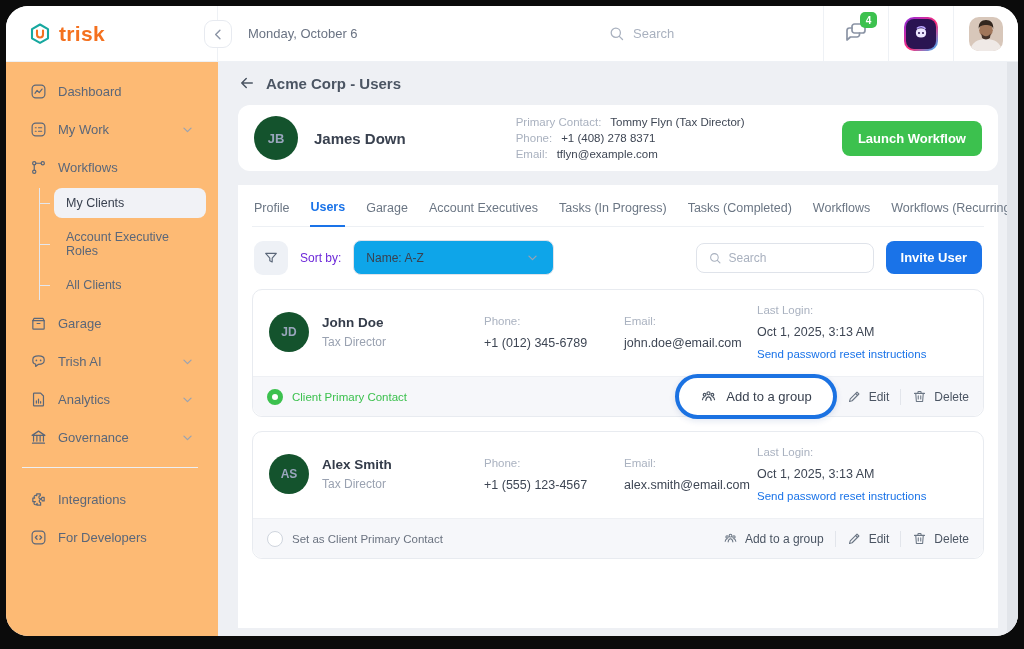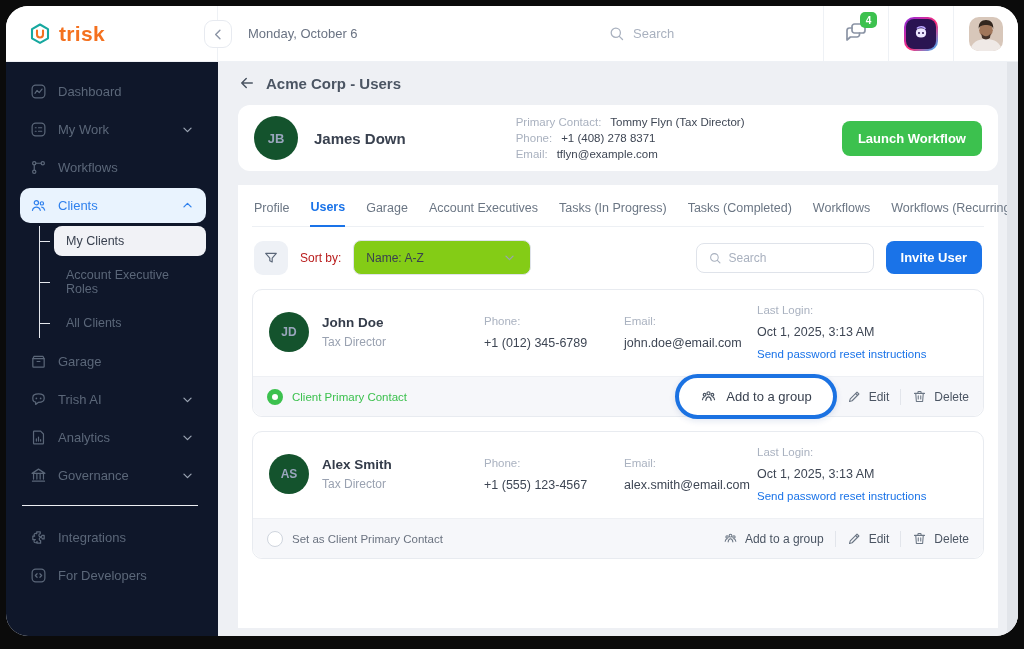--- a/index.html
+++ b/index.html
@@ -22,21 +22,21 @@
   .chat-btn { position:relative; color:#8b94a5; background:none; border:0; cursor:pointer; }
   .chat-badge { position:absolute; top:-8px; right:-9px; min-width:17px; height:16px; background:#3cc14e; color:#fff; border-radius:5px; font-size:10px; font-weight:700; display:flex; align-items:center; justify-content:center; padding:0 3px; }
   .trish-app { width:34px; height:34px; border-radius:10px; background:linear-gradient(135deg,#8a2be2 0%,#ff2d78 55%,#2db8ff 100%); padding:2px; cursor:pointer; border:0; }
   .trish-inner { width:100%; height:100%; border-radius:8px; background:#2a1452; display:flex; align-items:center; justify-content:center; }
   .user-photo { width:34px; height:34px; border-radius:10px; overflow:hidden; border:0; padding:0; cursor:pointer; background:none; }
 
   
   .body-row { flex:1; display:flex; min-height:0; }
 
   
-  .sidebar { width:212px; flex:0 0 212px; background:#0f172a; padding:12px 12px 0 14px; overflow:hidden; }
+  .sidebar { width:212px; flex:0 0 212px; background:#fdba74; padding:12px 12px 0 14px; overflow:hidden; }
   .side-item { display:flex; align-items:center; gap:11px; padding:9px 10px; border-radius:10px; color:#5b6779; font-size:13px; cursor:pointer; margin-bottom:3px; }
   .side-item .lbl { flex:1; }
   .side-item .chev { color:#9aa3b2; }
   .side-item.active { background:#e9f3fe; color:#2f80ed; }
   .side-item.active .chev { color:#2f80ed; }
   .ic { width:17px; height:17px; flex:0 0 17px; }
   .subtree { margin:2px 0 6px 19px; border-left:1px solid #e4e7ed; padding-left:0; }
   .sub-item { position:relative; margin-left:14px; padding:8px 12px; font-size:12.5px; color:#5b6779; border-radius:8px; cursor:pointer; margin-bottom:4px; }
   .sub-item::before { content:""; position:absolute; left:-14px; top:50%; width:10px; height:1px; background:#e4e7ed; }
   .sub-item.selected { background:#f1f2f6; color:#39414f; }
@@ -60,22 +60,22 @@
   .info-value { color:#3e4654; }
   .btn-green { margin-left:auto; background:#3cc14e; color:#fff; border:0; border-radius:8px; padding:10px 16px; font-size:13px; font-weight:700; cursor:pointer; font-family:inherit; }
 
   .content-card { background:#fff; border-radius:0; padding:0 14px 14px; flex:1; display:flex; flex-direction:column; min-height:0; }
   .tabs { display:flex; align-items:center; gap:21px; border-bottom:1px solid #edf0f4; padding:2px 2px 0; flex:0 0 auto; }
   .tab { font-size:12.5px; color:#6b7684; padding:13px 0 11px; background:none; border:0; cursor:pointer; white-space:nowrap; font-family:inherit; }
   .tab.active { color:#1a73e8; font-weight:700; border-bottom:2.5px solid #1a73e8; margin-bottom:-1px; }
 
   .toolbar { display:flex; align-items:center; margin:13px 2px 14px; gap:12px; flex:0 0 auto; }
   .filter-btn { width:34px; height:34px; border-radius:9px; background:#eef1f6; border:0; color:#5b6779; display:flex; align-items:center; justify-content:center; cursor:pointer; }
-  .sort-label { font-size:12px; color:#b91c1c; }
-  .sort-select { width:178px; border:1px solid #dfe3ea; border-radius:8px; padding:8px 12px; display:flex; align-items:center; justify-content:space-between; font-size:12px; color:#39414f; cursor:pointer; background:#84cc16; }
+  .sort-label { font-size:12px; color:#6d28d9; }
+  .sort-select { width:201px; border:1px solid #dfe3ea; border-radius:8px; padding:8px 12px; display:flex; align-items:center; justify-content:space-between; font-size:12px; color:#39414f; cursor:pointer; background:#0ea5e9; }
   .sort-select .chev { color:#9aa3b2; }
   .tb2-search { margin-left:auto; width:178px; border:1px solid #dfe3ea; border-radius:8px; padding:7px 11px; display:flex; align-items:center; gap:7px; color:#a9b1bf; background:#fff; }
   .tb2-search input { border:0; outline:0; font-size:12px; flex:1; width:100%; color:#4b5563; font-family:inherit; background:transparent; }
   .tb2-search input::placeholder { color:#a9b1bf; }
   .btn-blue { background:#1a73e8; color:#fff; border:0; border-radius:8px; padding:9px 15px; font-size:13px; font-weight:700; cursor:pointer; font-family:inherit; }
 
   .user-card { border:1px solid #e8ebf0; border-radius:10px; margin-bottom:14px; flex:0 0 auto; }
   .user-main { display:grid; grid-template-columns:215px 140px 133px 1fr; align-items:center; padding:14px 16px 16px; }
   .identity { display:flex; align-items:center; gap:13px; }
   .id-name { font-size:13.5px; font-weight:700; color:#343c4a; margin-bottom:5px; }
@@ -185,32 +185,20 @@
       </div>
       <div class="side-item">
         <svg class="ic" viewBox="0 0 24 24" fill="none" stroke="currentColor" stroke-width="1.7" stroke-linecap="round" stroke-linejoin="round">
             <circle cx="6" cy="18" r="2.3"></circle>
             <circle cx="6" cy="6" r="2.3"></circle>
             <circle cx="18" cy="6" r="2.3"></circle>
             <path d="M8.3 6h7.4M6 8.3v7.4"></path>
           </svg>
         <span class="lbl">Workflows</span>
       </div>
-      <div class="side-item active">
-        <svg class="ic" viewBox="0 0 24 24" fill="none" stroke="currentColor" stroke-width="1.7" stroke-linecap="round" stroke-linejoin="round">
-            <circle cx="9" cy="8" r="3"></circle>
-            <path d="M3.5 19c.7-3 2.9-4.6 5.5-4.6s4.8 1.6 5.5 4.6"></path>
-            <circle cx="16.8" cy="9" r="2.3"></circle>
-            <path d="M16.5 14.4c2.2.3 3.6 1.7 4.2 4.1"></path>
-          </svg>
-        <span class="lbl">Clients</span>
-        <svg class="ic chev" viewBox="0 0 24 24" fill="none" stroke="currentColor" stroke-width="1.8" stroke-linecap="round" stroke-linejoin="round">
-            <polyline points="7 14 12 9 17 14"></polyline>
-          </svg>
-      </div>
       <div class="subtree">
         <div class="sub-item selected">My Clients</div>
         <div class="sub-item">Account Executive Roles</div>
         <div class="sub-item">All Clients</div>
       </div>
       <div class="side-item">
         <svg class="ic" viewBox="0 0 24 24" fill="none" stroke="currentColor" stroke-width="1.7" stroke-linecap="round" stroke-linejoin="round">
             <path d="M4 8h16v11a1 1 0 0 1-1 1H5a1 1 0 0 1-1-1z"></path>
             <path d="M4 8l1.6-3.2h12.8L20 8"></path>
             <path d="M10 12h4"></path>

